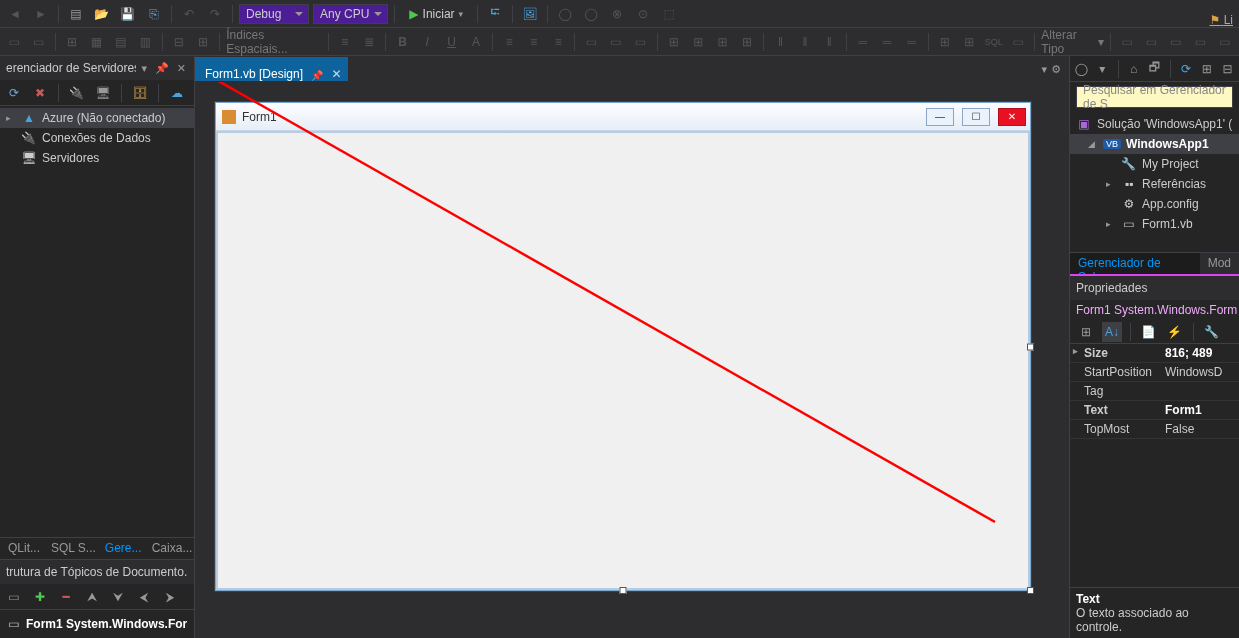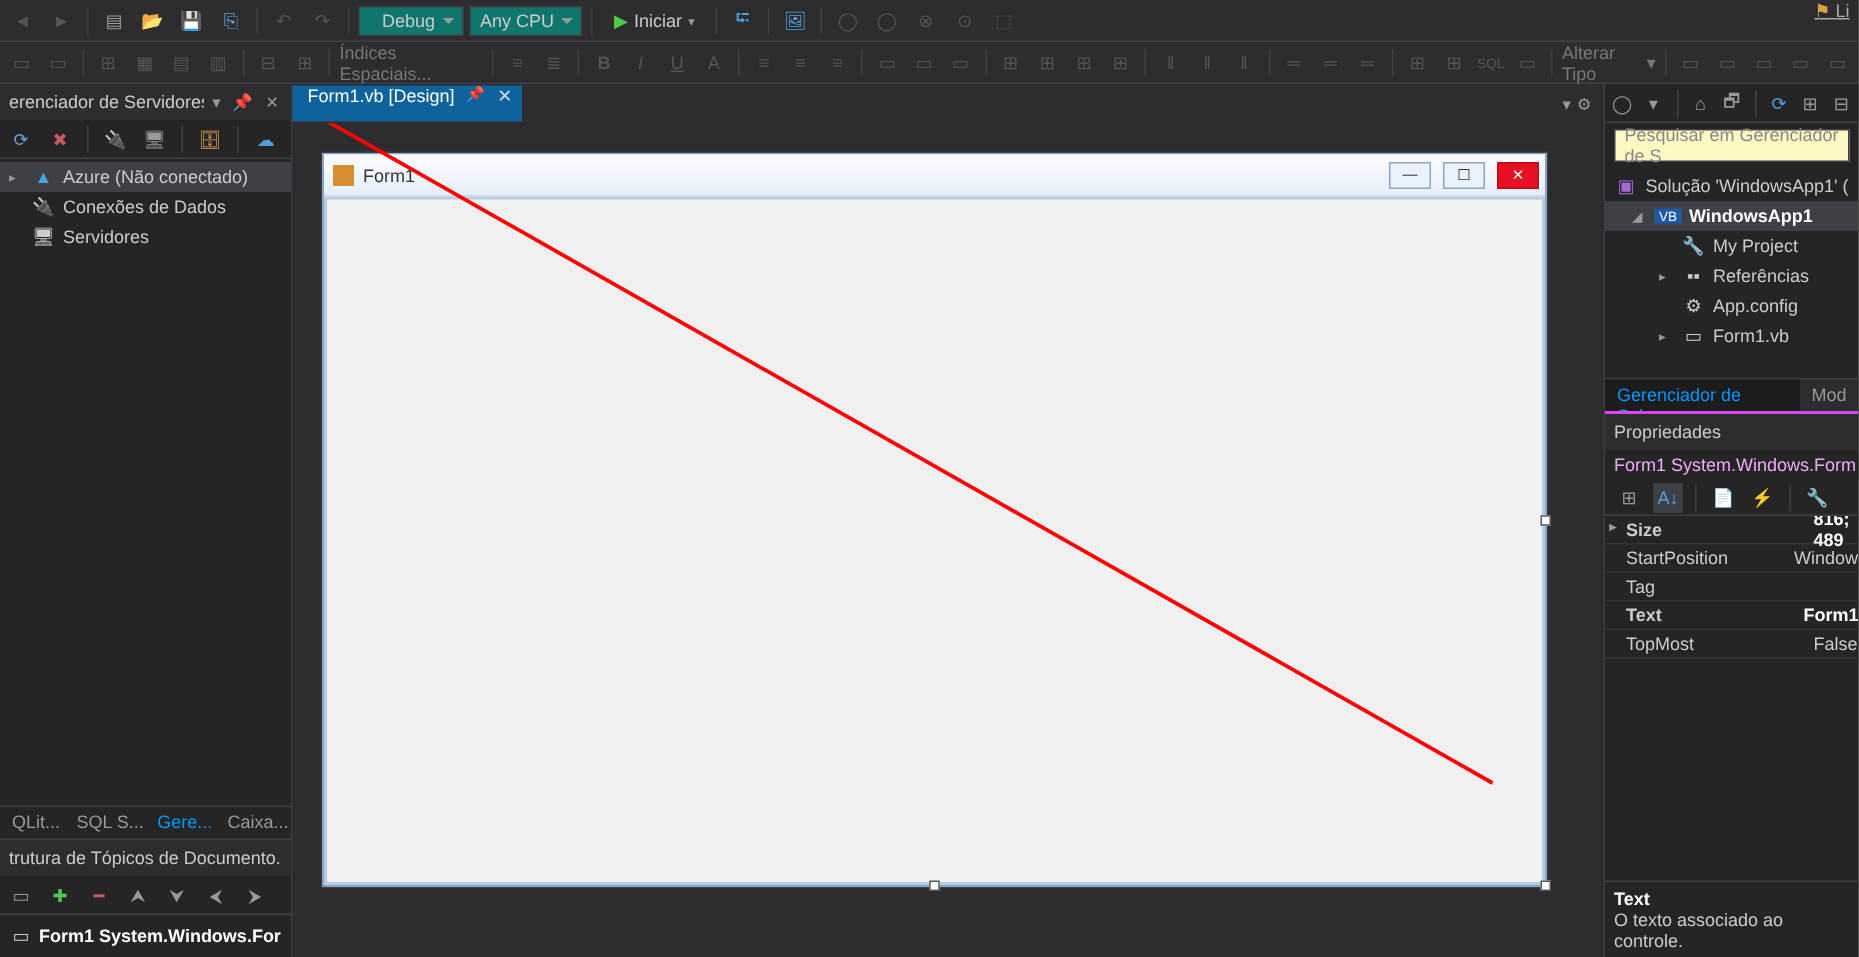--- a/index.html
+++ b/index.html
@@ -4,21 +4,21 @@
 <style>
 * { margin: 0; padding: 0; box-sizing: border-box; font-family: "Segoe UI", Tahoma, sans-serif; font-size: 12px; }
 html, body { width: 1239px; height: 638px; background: #2d2d30; color: #ccc; overflow: hidden; }
 .root { display: flex; flex-direction: column; width: 100%; height: 100%; }
 
 
 .toolbar { display: flex; align-items: center; height: 28px; background: #2d2d30; border-bottom: 1px solid #3f3f46; padding: 0 4px; gap: 4px; }
 .tb-btn { width: 22px; height: 22px; display: flex; align-items: center; justify-content: center; color: #999; cursor: pointer; }
 .tb-btn.dis { color: #555; }
 .tb-sep { width: 1px; height: 18px; background: #3f3f46; margin: 0 2px; }
-.combo { height: 20px; background: #0f766e; border: 1px solid #3f3f46; color: #ccc; padding: 0 18px 0 6px; position: relative; min-width: 70px; display: flex; align-items: center; justify-content: flex-end; }
+.combo { height: 20px; background: #4c1d95; border: 1px solid #3f3f46; color: #ccc; padding: 0 18px 0 6px; position: relative; min-width: 70px; display: flex; align-items: center; }
 .combo::after { content: ""; position: absolute; right: 5px; top: 7px; border: 4px solid transparent; border-top-color: #999; }
 .start-btn { display: flex; align-items: center; color: #ccc; padding: 0 8px; height: 22px; cursor: pointer; gap: 4px; }
 .play { color: #4ec94e; }
 
 
 .main { flex: 1; display: flex; min-height: 0; }
 .left-col { width: 195px; background: #252526; display: flex; flex-direction: column; border-right: 1px solid #3f3f46; }
 .center-col { flex: 1; background: #2d2d30; display: flex; flex-direction: column; min-width: 0; }
 .right-col { width: 170px; background: #252526; display: flex; flex-direction: column; border-left: 1px solid #3f3f46; }
 
@@ -49,21 +49,21 @@
 
 
 .doc-outline { border-top: 1px solid #3f3f46; }
 .doc-outline .panel-hdr { background: #2d2d30; }
 .outline-body { padding: 4px 6px; }
 .outline-row { display: flex; align-items: center; gap: 4px; height: 20px; }
 .bold { font-weight: bold; color: #fff; }
 
 
 .doc-tabs { height: 26px; display: flex; align-items: center; background: #2d2d30; }
-.doc-tab { height: 24px; display: flex; align-items: flex-start; background: #0e639c; color: #fff; padding: 0 6px 0 10px; gap: 8px; }
+.doc-tab { height: 24px; display: flex; align-items: flex-end; background: #0e639c; color: #fff; padding: 0 6px 0 10px; gap: 8px; }
 .doc-tab .pin { color: #cde; font-size: 10px; }
 .doc-tab .close { color: #cde; cursor: pointer; font-size: 12px; }
 .doc-tabs .spacer { flex: 1; }
 .designer { flex: 1; background: #2d2d30; position: relative; overflow: hidden; padding: 20px; }
 .form-frame { position: absolute; left: 20px; top: 20px; width: 816px; height: 489px; background: #fff; border: 1px solid #7aa7d0; box-shadow: 0 0 0 1px #3f3f46; }
 .form-titlebar { height: 28px; background: linear-gradient(#fdfdff,#e6eef8); border-bottom: 1px solid #c9d6e8; display: flex; align-items: center; padding: 0 4px 0 6px; gap: 6px; }
 .form-icon { width: 14px; height: 14px; background: #d98c32; display: inline-block; }
 .form-title { flex: 1; color: #333; font-size: 12px; }
 .winbtn { width: 28px; height: 18px; border: 1px solid #8aa5c6; background: #eaf2fb; display: flex; align-items: center; justify-content: center; margin-left: 2px; cursor: pointer; font-size: 10px; color: #333; }
 .winbtn.close { background: #e81123; border-color: #b50e1d; color: #fff; }
@@ -80,26 +80,26 @@
 .vb-badge { background: #1e5aa8; color: #fff; font-size: 9px; padding: 0 3px; border-radius: 2px; }
 
 
 .props { border-top: 2px solid #d946ef; display: flex; flex-direction: column; flex: 1; min-height: 0; }
 .props-obj { padding: 3px 6px; background: #252526; color: #f0abfc; white-space: nowrap; overflow: hidden; }
 .props-toolbar { height: 24px; display: flex; align-items: center; gap: 6px; padding: 0 6px; border-bottom: 1px solid #3f3f46; }
 .grid { flex: 1; overflow: auto; }
 .prow { display: flex; height: 19px; align-items: center; border-bottom: 1px solid #333; }
 .prow .pname { width: 95px; padding-left: 14px; color: #ccc; position: relative; }
 .prow .pname.exp::before { content: "▸"; position: absolute; left: 3px; color: #999; font-size: 9px; }
-.prow .pval { flex: 1; color: #ccc; margin-left: 44px; }
+.prow .pval { flex: 1; color: #ccc; }
 .prow.bold .pval { font-weight: bold; color: #fff; }
 .prop-desc { border-top: 1px solid #3f3f46; padding: 4px 6px; min-height: 40px; }
 .prop-desc .t { font-weight: bold; color: #fff; }
 
-.li-corner { position: absolute; top: 0; right: 6px; color: #aaa; text-decoration: underline; }
+.li-corner { position: absolute; top: 13px; right: 6px; color: #aaa; text-decoration: underline; }
 </style>
 </head>
 <body>
 
 <div class="root">
 
   <div class="toolbar">
     <span class="tb-btn dis">◄</span>
     <span class="tb-btn dis">►</span>
     <span class="tb-sep"></span>

